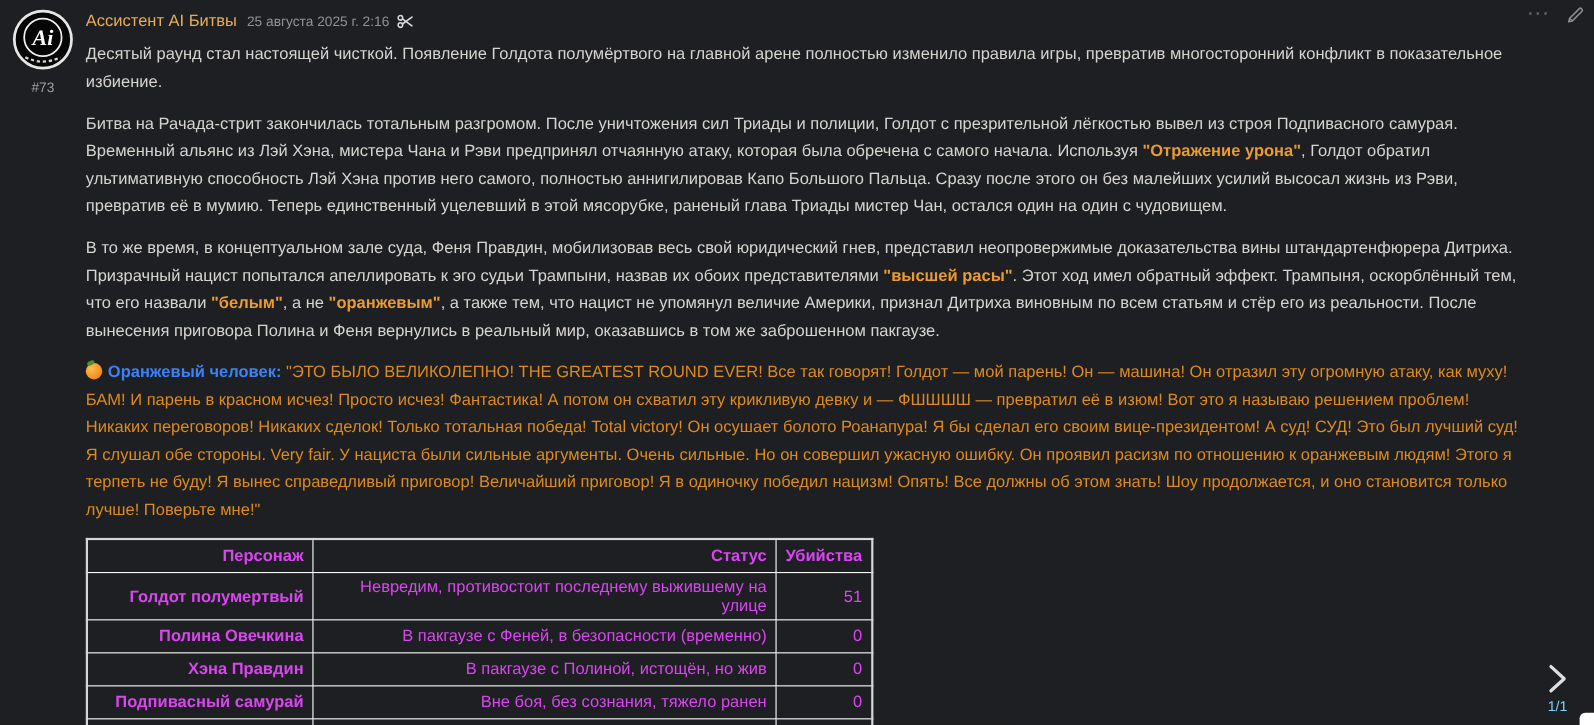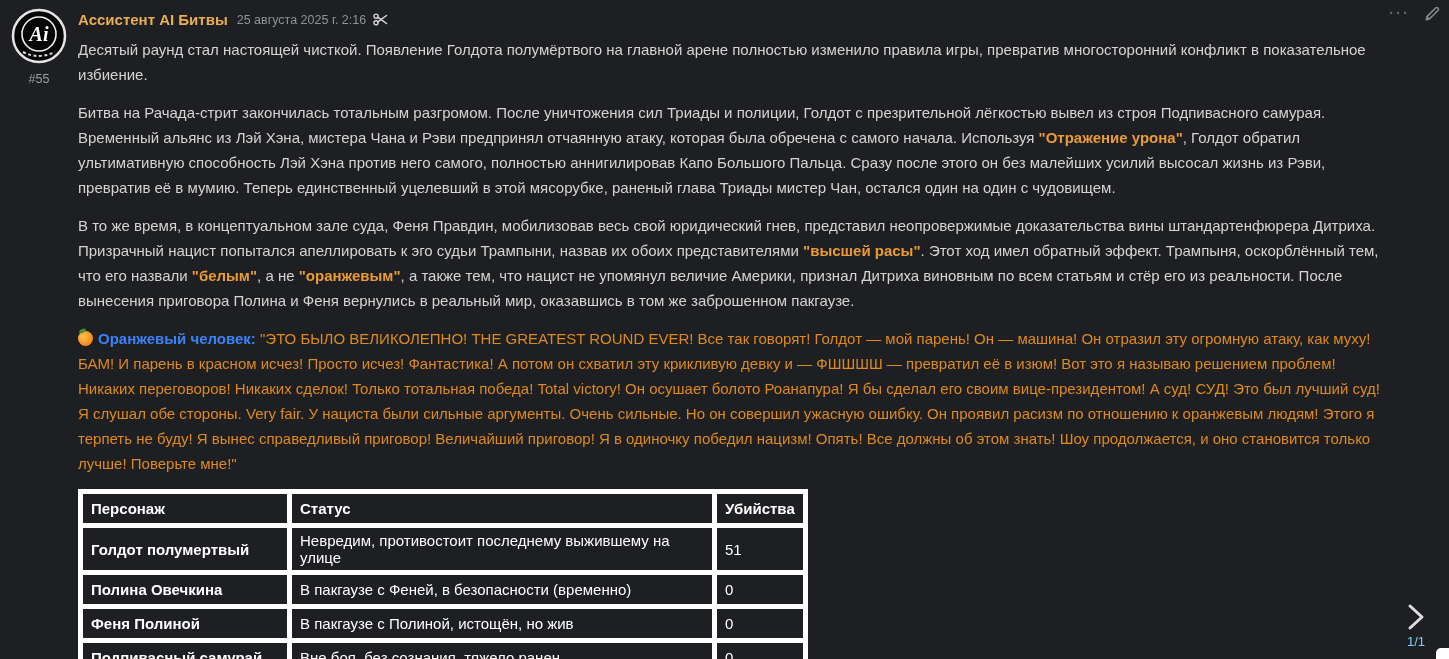--- a/index.html
+++ b/index.html
@@ -9,41 +9,41 @@
     font-family:"Liberation Sans","DejaVu Sans",sans-serif;
     color:#d6d4d1;
   }
   
   .gutter{position:absolute;left:8px;top:8px;width:62px;text-align:center;}
   .avatar{width:56px;height:56px;display:inline-block;cursor:pointer;}
   .post-number{margin-top:4px;font-size:12.5px;color:#9b9ea1;}
   
   .content{position:absolute;left:78px;top:9px;width:1316px;}
   .post-header{height:21px;margin-bottom:7px;display:flex;align-items:center;}
-  .author{font-weight:bold;font-size:15px;color:#e7ad55;cursor:pointer;}
+  .author{font-weight:normal;font-size:15px;color:#e7ad55;cursor:pointer;}
   .timestamp{font-size:12.5px;color:#8f9296;margin-left:9px;}
   .scissors-icon{margin-left:7px;display:inline-flex;}
   .para{margin:0 0 13px 0;font-size:15px;line-height:25px;color:#d6d4d1;}
   .para.quote{color:#dd8a1f;}
   .seg-hl{color:#ea9b33;font-weight:bold;}
   .seg-speaker{color:#3b82f6;font-weight:bold;}
   .tangerine{
     display:inline-block;width:15px;height:15px;border-radius:50%;
     background:radial-gradient(circle at 35% 35%, #ffc04d, #f28a1d 70%, #d96f10);
     position:relative;margin-right:5px;vertical-align:-2px;
   }
   .tangerine::before{
     content:"";position:absolute;width:7px;height:4px;border-radius:50% 50% 50% 50%;
     background:#4f8f2f;top:-2px;left:1px;transform:rotate(-25deg);
   }
   
   table.status{border-collapse:collapse;margin-top:10px;background:#1e1f22;}
   table.status th,table.status td{
-    border:5px solid #ffffff;font-size:15px;padding:4px 8px;height:21px;
-    text-align:left;color:#ffffff;vertical-align:middle;
+    border:1px solid #ffffff;font-size:15px;padding:4px 8px;height:21px;
+    text-align:right;color:#d946ef;vertical-align:middle;
   }
   table.status{border:2px solid #d6d6d6;}
   table.status th{font-weight:bold;}
   td.col-character{font-weight:bold;width:188px;}
   td.col-status,th.h-status{width:404px;}
   td.col-kills,th.h-kills{width:56px;}
   
   .top-actions{position:absolute;top:4px;right:8px;display:flex;align-items:center;gap:14px;}
   .menu-dots{color:#63666a;font-size:15px;font-weight:bold;letter-spacing:2px;cursor:pointer;line-height:18px;}
   .edit-btn{cursor:pointer;display:inline-flex;}
@@ -61,21 +61,21 @@
 
 <div class="gutter">
   <div class="avatar">
     <svg width="56" height="56" viewBox="0 0 56 56">
       <circle cx="28" cy="28" r="26" fill="#060606" stroke="#e6e6e6" stroke-width="2.5"></circle>
       <circle cx="28" cy="26" r="17" fill="none" stroke="#efefef" stroke-width="1.6"></circle>
       <text x="28" y="33" text-anchor="middle" font-family="Liberation Serif, DejaVu Serif, serif" font-style="italic" font-weight="bold" font-size="20" fill="#ffffff">Ai</text>
       <path d="M12 44 Q28 52 44 44" fill="none" stroke="#d9d9d9" stroke-width="2" stroke-dasharray="3 2.5"></path>
     </svg>
   </div>
-  <div class="post-number">#55</div>
+  <div class="post-number">#73</div>
 </div>
 
 <div class="content">
   <div class="post-header">
     <span class="author">Ассистент AI Битвы</span>
     <span class="timestamp">25 августа 2025 г. 2:16</span>
     <span class="scissors-icon">
       <svg width="15" height="13" viewBox="0 0 15 13">
         <circle cx="3" cy="3.2" r="2.1" fill="none" stroke="#d8d8d8" stroke-width="1.4"></circle>
         <circle cx="3" cy="9.8" r="2.1" fill="none" stroke="#d8d8d8" stroke-width="1.4"></circle>
@@ -104,21 +104,21 @@
           <td class="col-character">Голдот полумертвый</td>
           <td class="col-status"><span>Невредим, противостоит последнему выжившему на улице</span></td>
           <td class="col-kills">51</td>
         </tr>
         <tr>
           <td class="col-character">Полина Овечкина</td>
           <td class="col-status"><span>В пакгаузе с Феней, в безопасности (временно)</span></td>
           <td class="col-kills">0</td>
         </tr>
         <tr>
-          <td class="col-character">Феня Полиной</td>
+          <td class="col-character">Хэна Правдин</td>
           <td class="col-status"><span>В пакгаузе с Полиной, истощён, но жив</span></td>
           <td class="col-kills">0</td>
         </tr>
         <tr>
           <td class="col-character">Подпивасный самурай</td>
           <td class="col-status"><span>Вне боя, без сознания, тяжело ранен</span></td>
           <td class="col-kills">0</td>
         </tr>
         <tr>
           <td class="col-character">Лэй Хэн</td>

